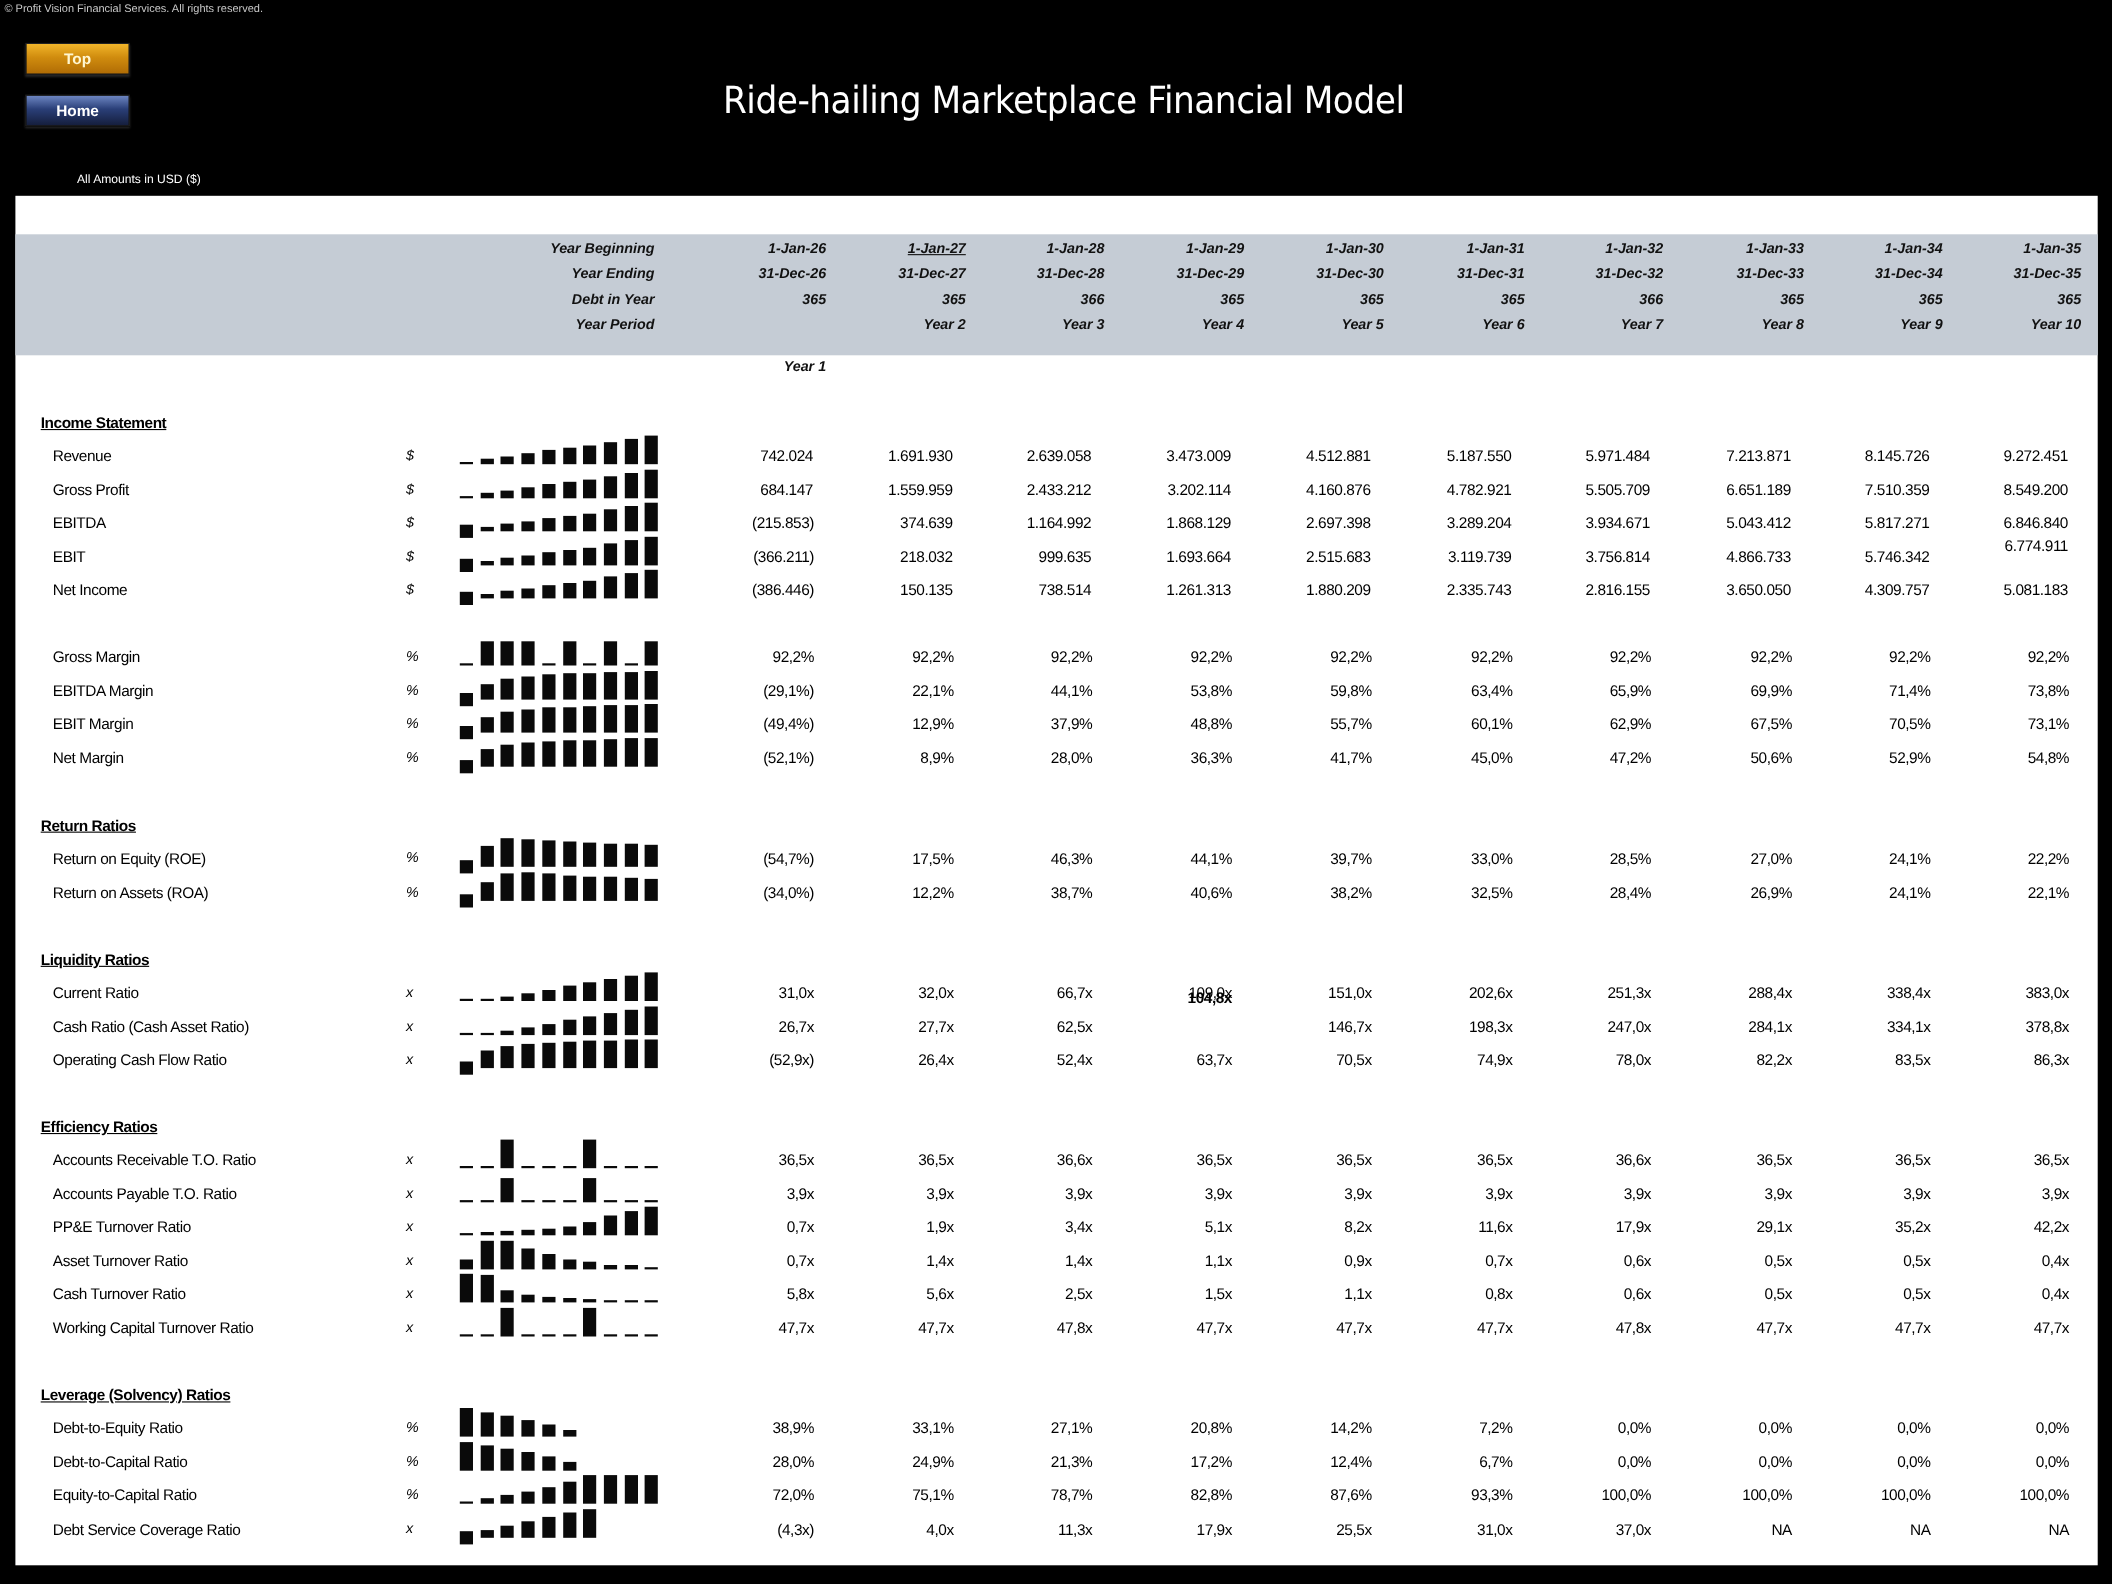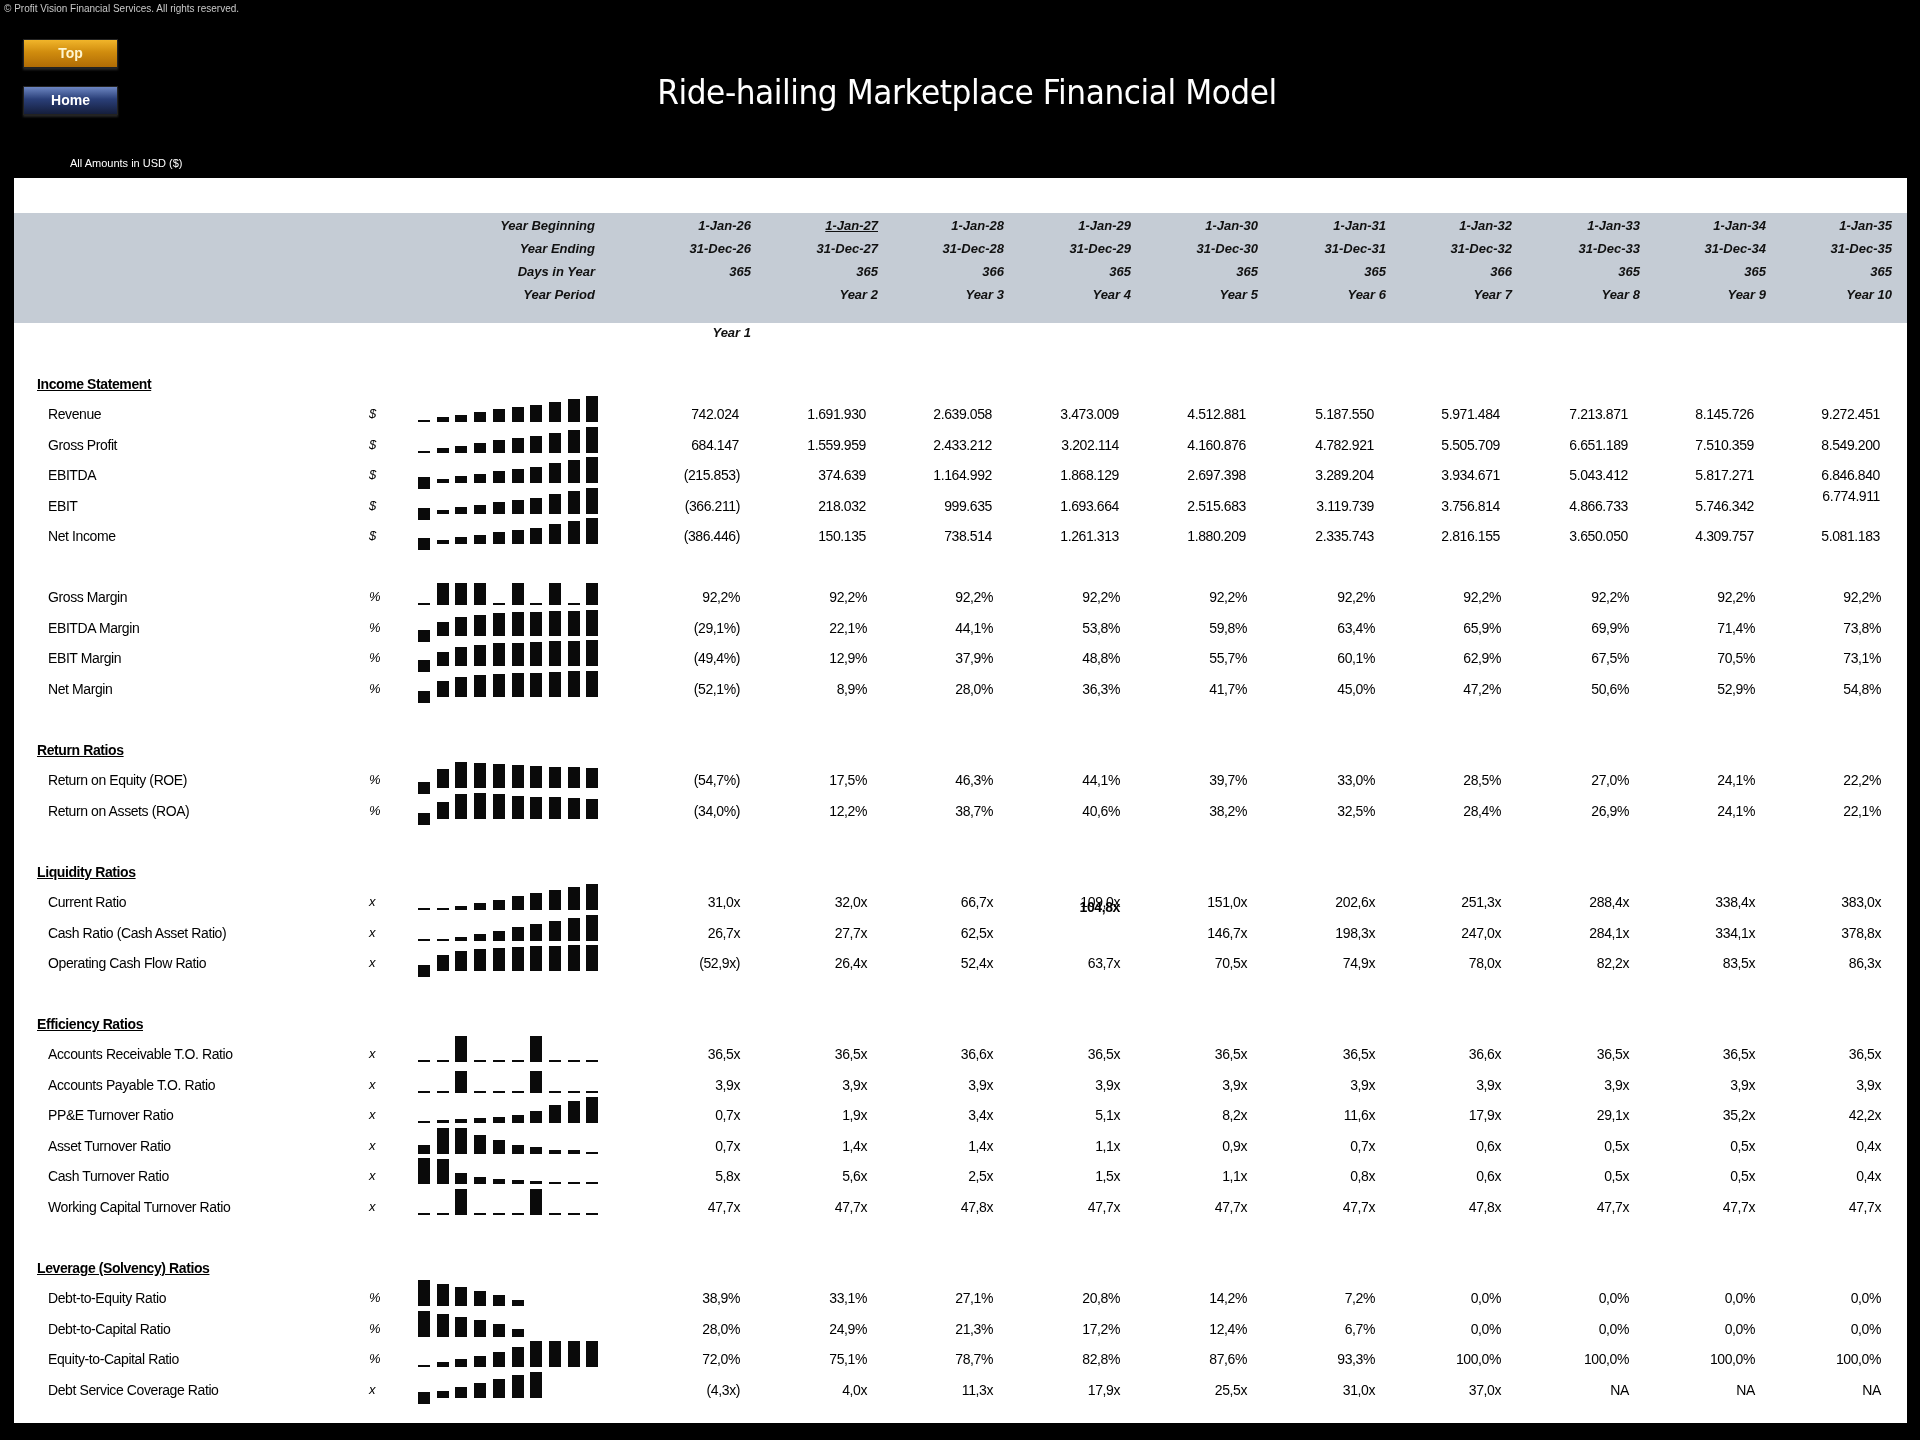--- a/index.html
+++ b/index.html
@@ -68,21 +68,21 @@
         <div class="meta-val" style="left: 637px; top: 28px;">31-Dec-26</div>
         <div class="meta-val" style="left: 764px; top: 28px;">31-Dec-27</div>
         <div class="meta-val" style="left: 890px; top: 28px;">31-Dec-28</div>
         <div class="meta-val" style="left: 1017px; top: 28px;">31-Dec-29</div>
         <div class="meta-val" style="left: 1144px; top: 28px;">31-Dec-30</div>
         <div class="meta-val" style="left: 1272px; top: 28px;">31-Dec-31</div>
         <div class="meta-val" style="left: 1398px; top: 28px;">31-Dec-32</div>
         <div class="meta-val" style="left: 1526px; top: 28px;">31-Dec-33</div>
         <div class="meta-val" style="left: 1652px; top: 28px;">31-Dec-34</div>
         <div class="meta-val" style="left: 1778px; top: 28px;">31-Dec-35</div>
-        <div class="meta-label" style="left: 281px; top: 51px;">Days in Year</div>
+        <div class="meta-label" style="left: 281px; top: 51px;">Debt in Year</div>
         <div class="meta-val" style="left: 637px; top: 51px;">365</div>
         <div class="meta-val" style="left: 764px; top: 51px;">365</div>
         <div class="meta-val" style="left: 890px; top: 51px;">366</div>
         <div class="meta-val" style="left: 1017px; top: 51px;">365</div>
         <div class="meta-val" style="left: 1144px; top: 51px;">365</div>
         <div class="meta-val" style="left: 1272px; top: 51px;">365</div>
         <div class="meta-val" style="left: 1398px; top: 51px;">366</div>
         <div class="meta-val" style="left: 1526px; top: 51px;">365</div>
         <div class="meta-val" style="left: 1652px; top: 51px;">365</div>
         <div class="meta-val" style="left: 1778px; top: 51px;">365</div>

